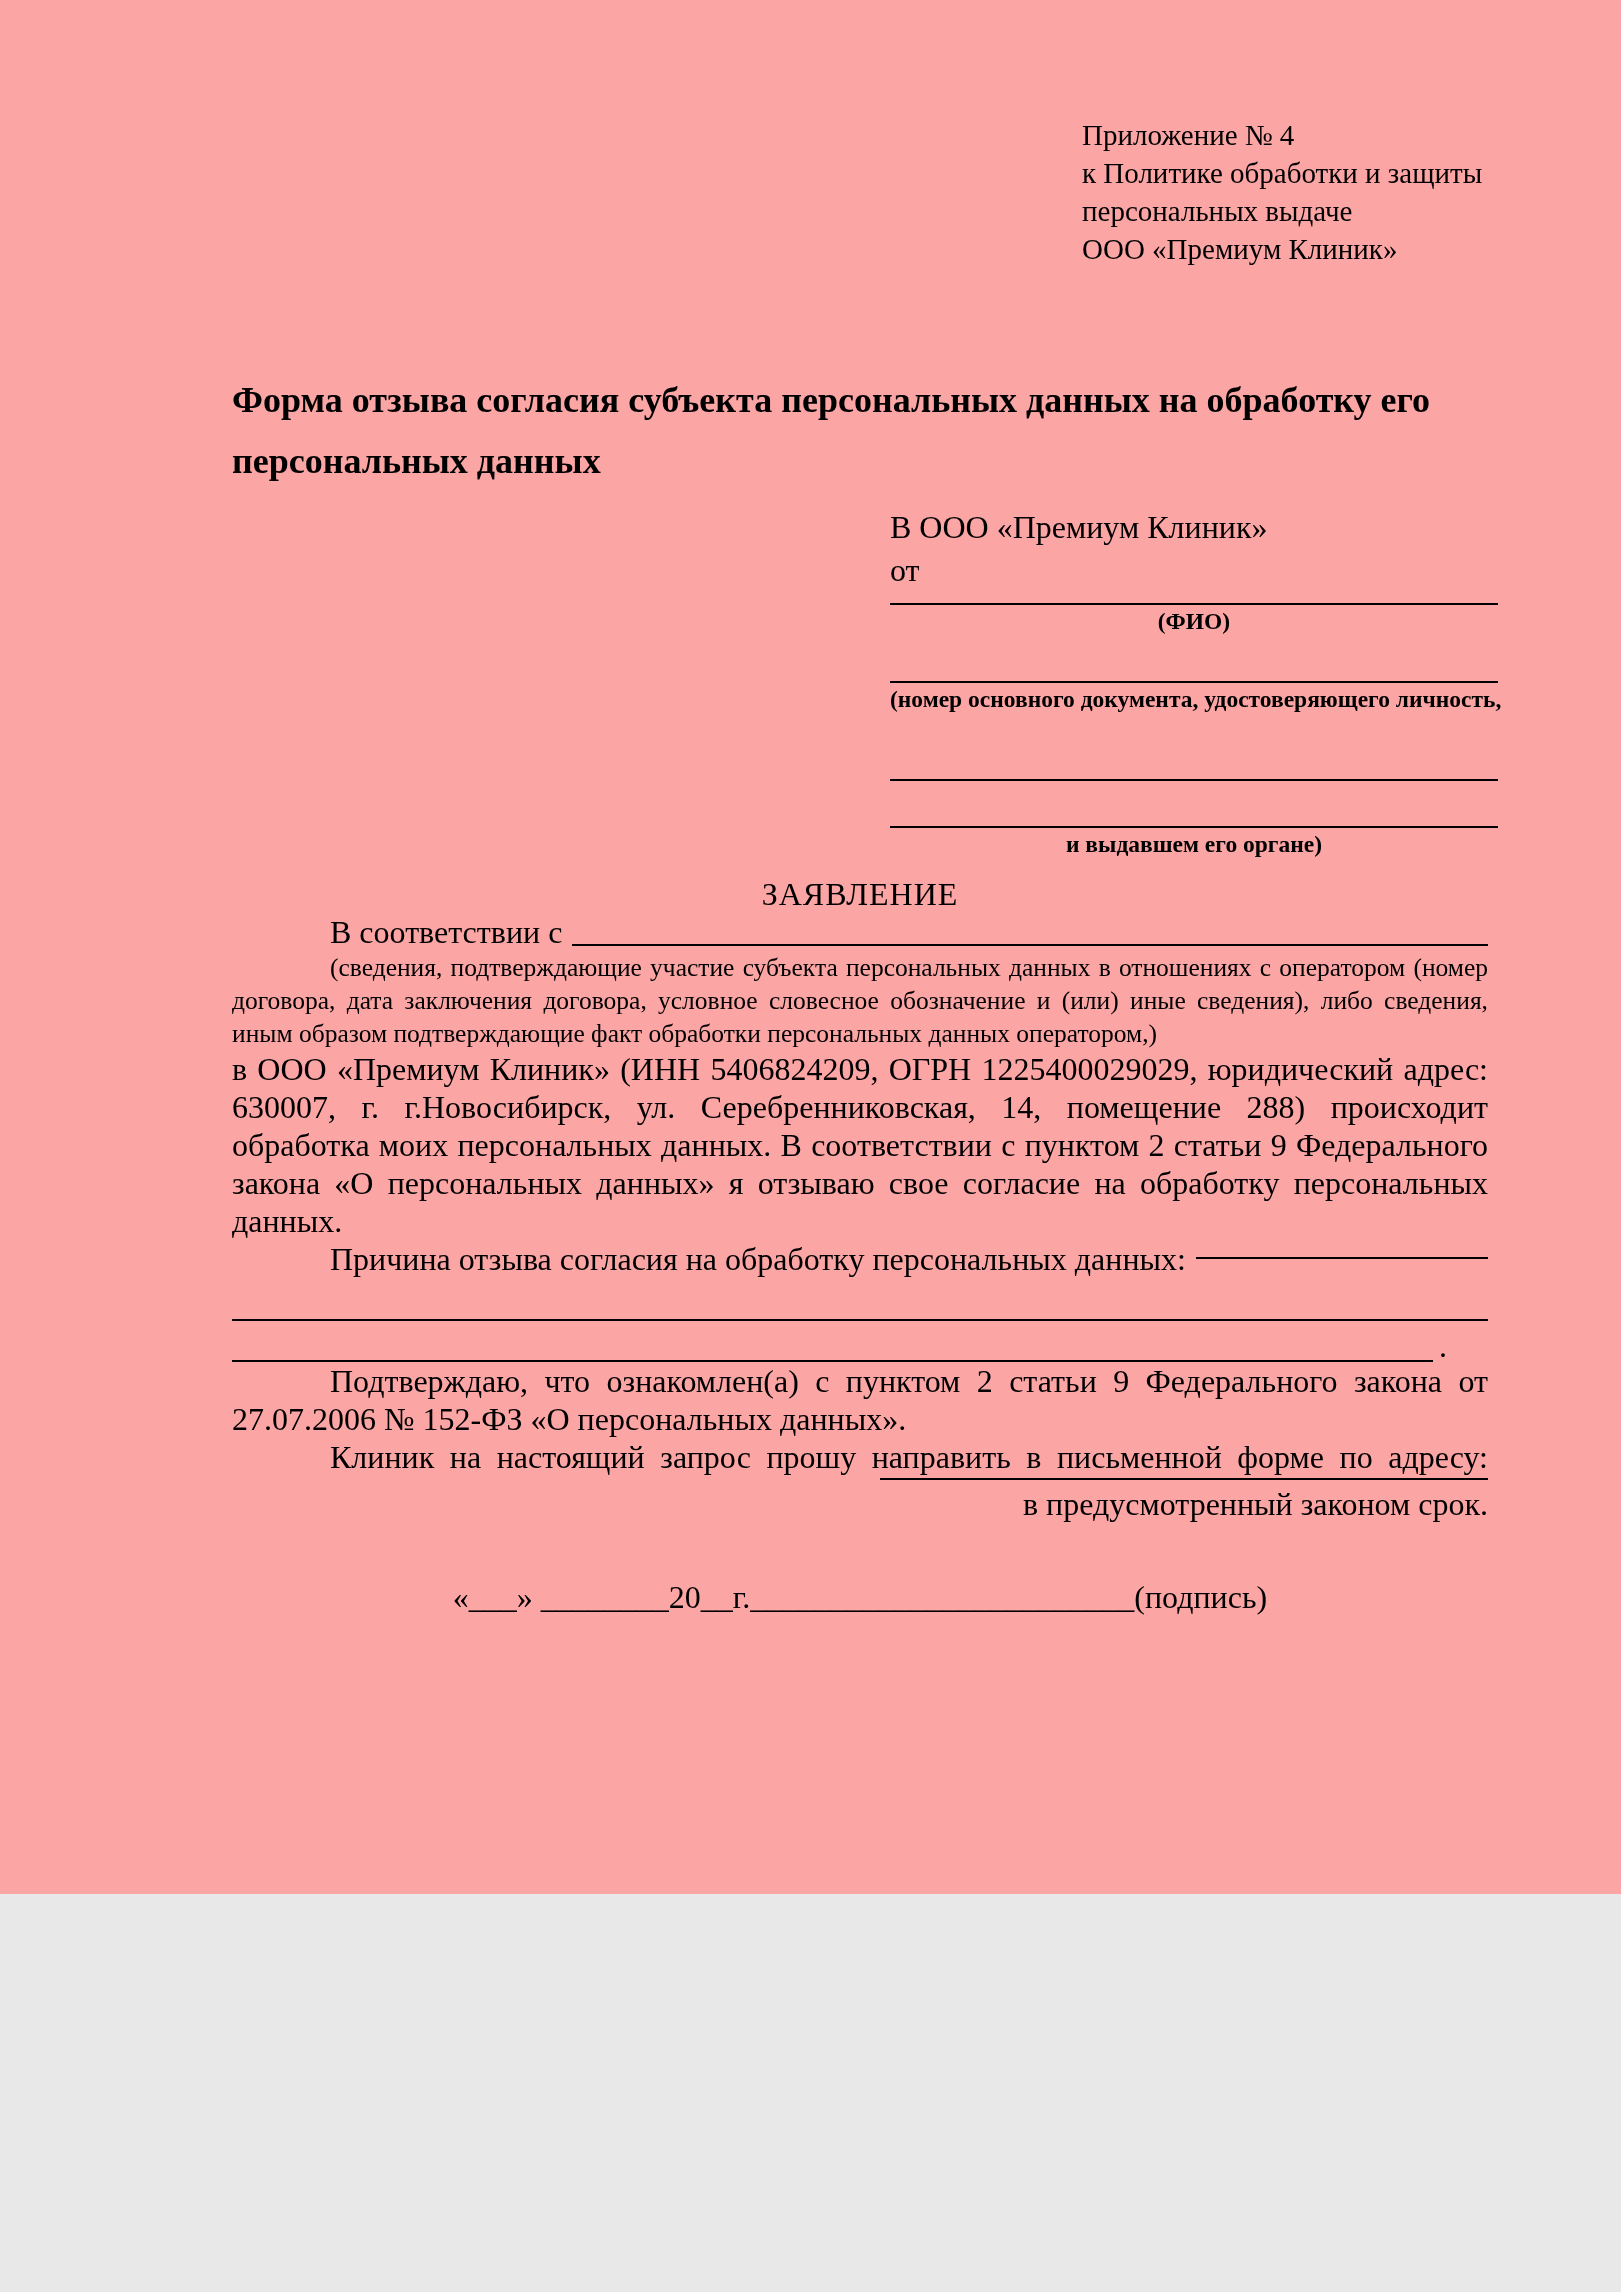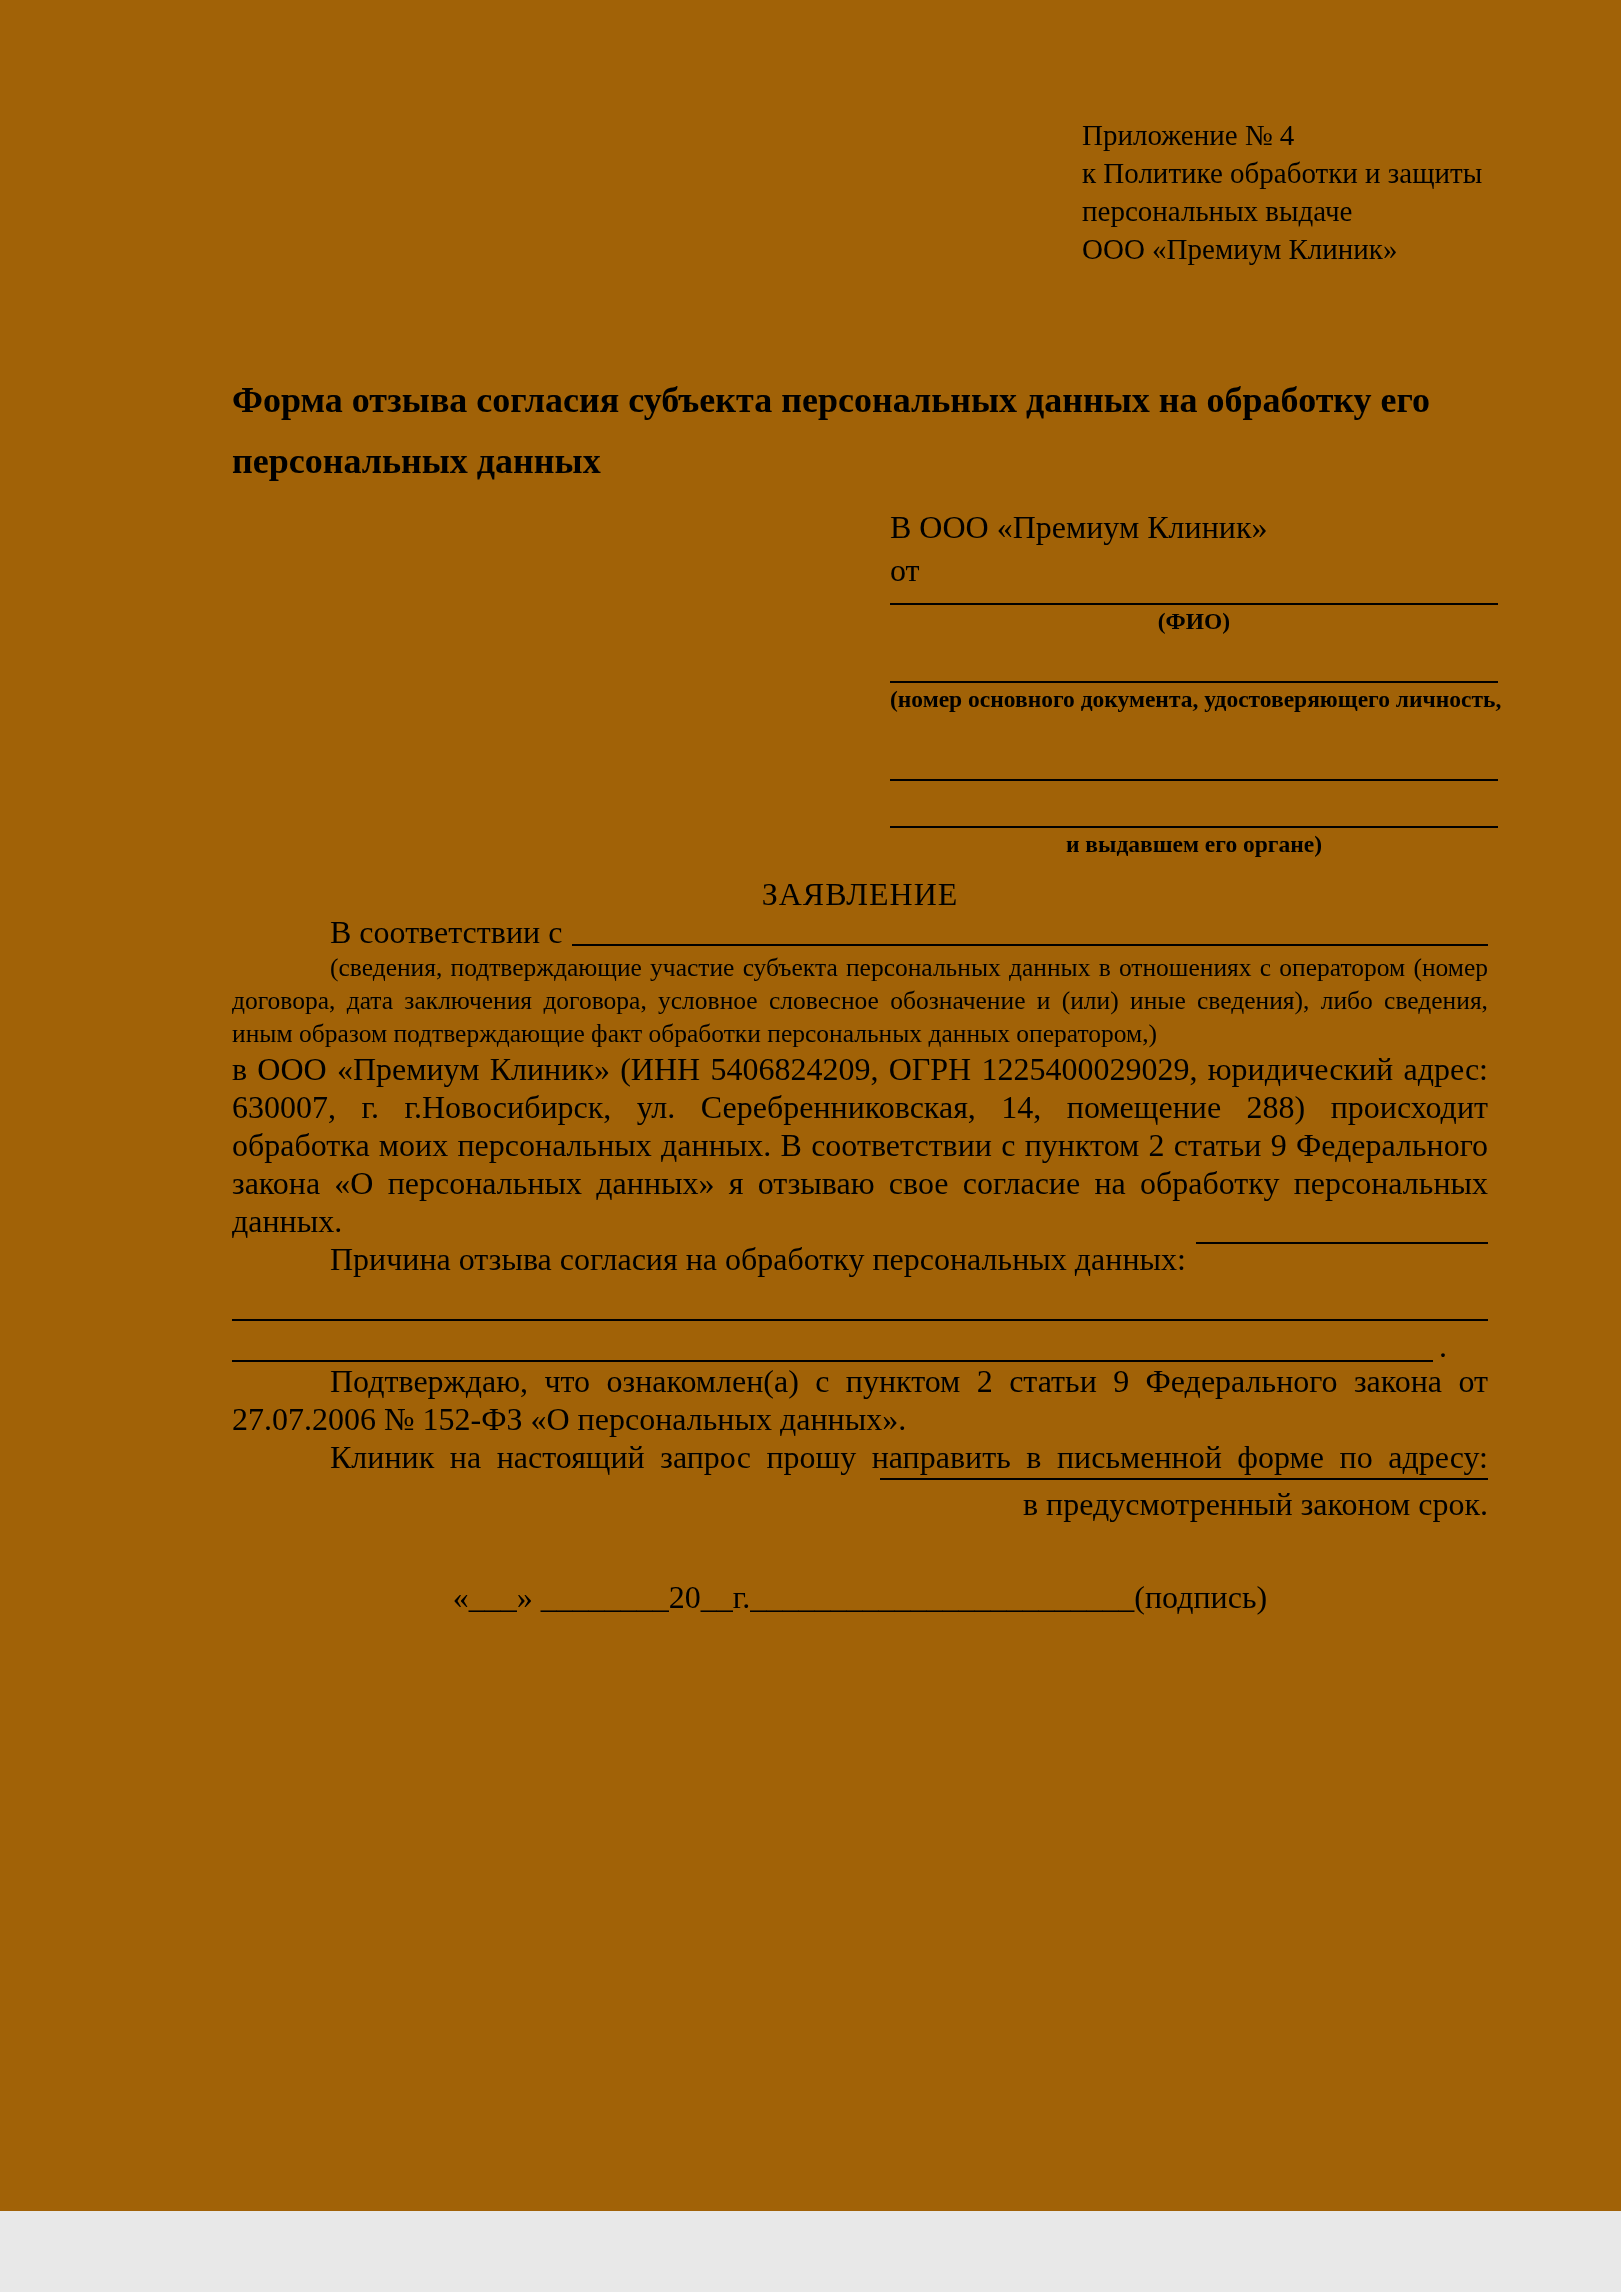--- a/index.html
+++ b/index.html
@@ -1,18 +1,18 @@
 <!DOCTYPE html>
 <html><head>
 <meta charset="utf-8">
 <style>
   html,body{margin:0;padding:0;background:#e8e8e8;}
   .page{
-    width:1621px;height:2211px;position:relative;margin:0 auto;
-    background:#a16207;color:#000;
+    width:1621px;height:1894px;position:relative;margin:0 auto;
+    background:#fca5a5;color:#000;
     font-family:"Liberation Serif","DejaVu Serif",serif;
     overflow:hidden;
   }
   .content{
     position:absolute;left:232px;top:0;width:1256px;
     font-size:32px;line-height:38px;
   }
   
   .appendix{margin-left:850px;padding-top:116px;font-size:29px;line-height:38px;}
   .appendix div{white-space:nowrap;}
@@ -30,21 +30,21 @@
   .u3{height:63px;}
   .u4{height:45px;}
   .cap{font-size:23.5px;line-height:33px;text-align:center;white-space:nowrap;font-weight:bold;}
   
   .heading{margin-top:13.7px;text-align:center;letter-spacing:1px;}
   .leadrow{display:flex;align-items:flex-end;padding-left:98px;}
   .leadrow .lead{white-space:nowrap;}
   .fill{flex:1 1 auto;border-bottom:2.9px solid #000;height:2px;margin-bottom:4.9px;margin-left:9.8px;}
   .footnote{font-size:25.5px;line-height:33px;text-align:justify;text-indent:98px;}
   .bodypara{text-align:justify;}
-  .reasonrow{display:flex;align-items:flex-start;}
+  .reasonrow{display:flex;align-items:center;}
   .reasonrow .rlabel{white-space:nowrap;text-indent:98px;}
   .blankrow{height:41px;border-bottom:2.9px solid #000;}
   .blankrow2{display:flex;align-items:flex-end;height:41px;}
   .blankrow2 .bfill{flex:1 1 auto;border-bottom:2.9px solid #000;height:2px;}
   .blankrow2 .dot{width:49px;padding-left:5.9px;line-height:32px;}
   .confirm{text-align:justify;text-indent:98px;}
   .response1{text-align:justify;text-align-last:justify;text-indent:98px;}
   .response2{display:flex;align-items:flex-end;flex-direction:column;}
   .response2 .rline{width:608px;border-bottom:2.9px solid #000;height:2px;margin-bottom:4.9px;}
   .response2 .rtail{white-space:nowrap;margin-left:2px;}

